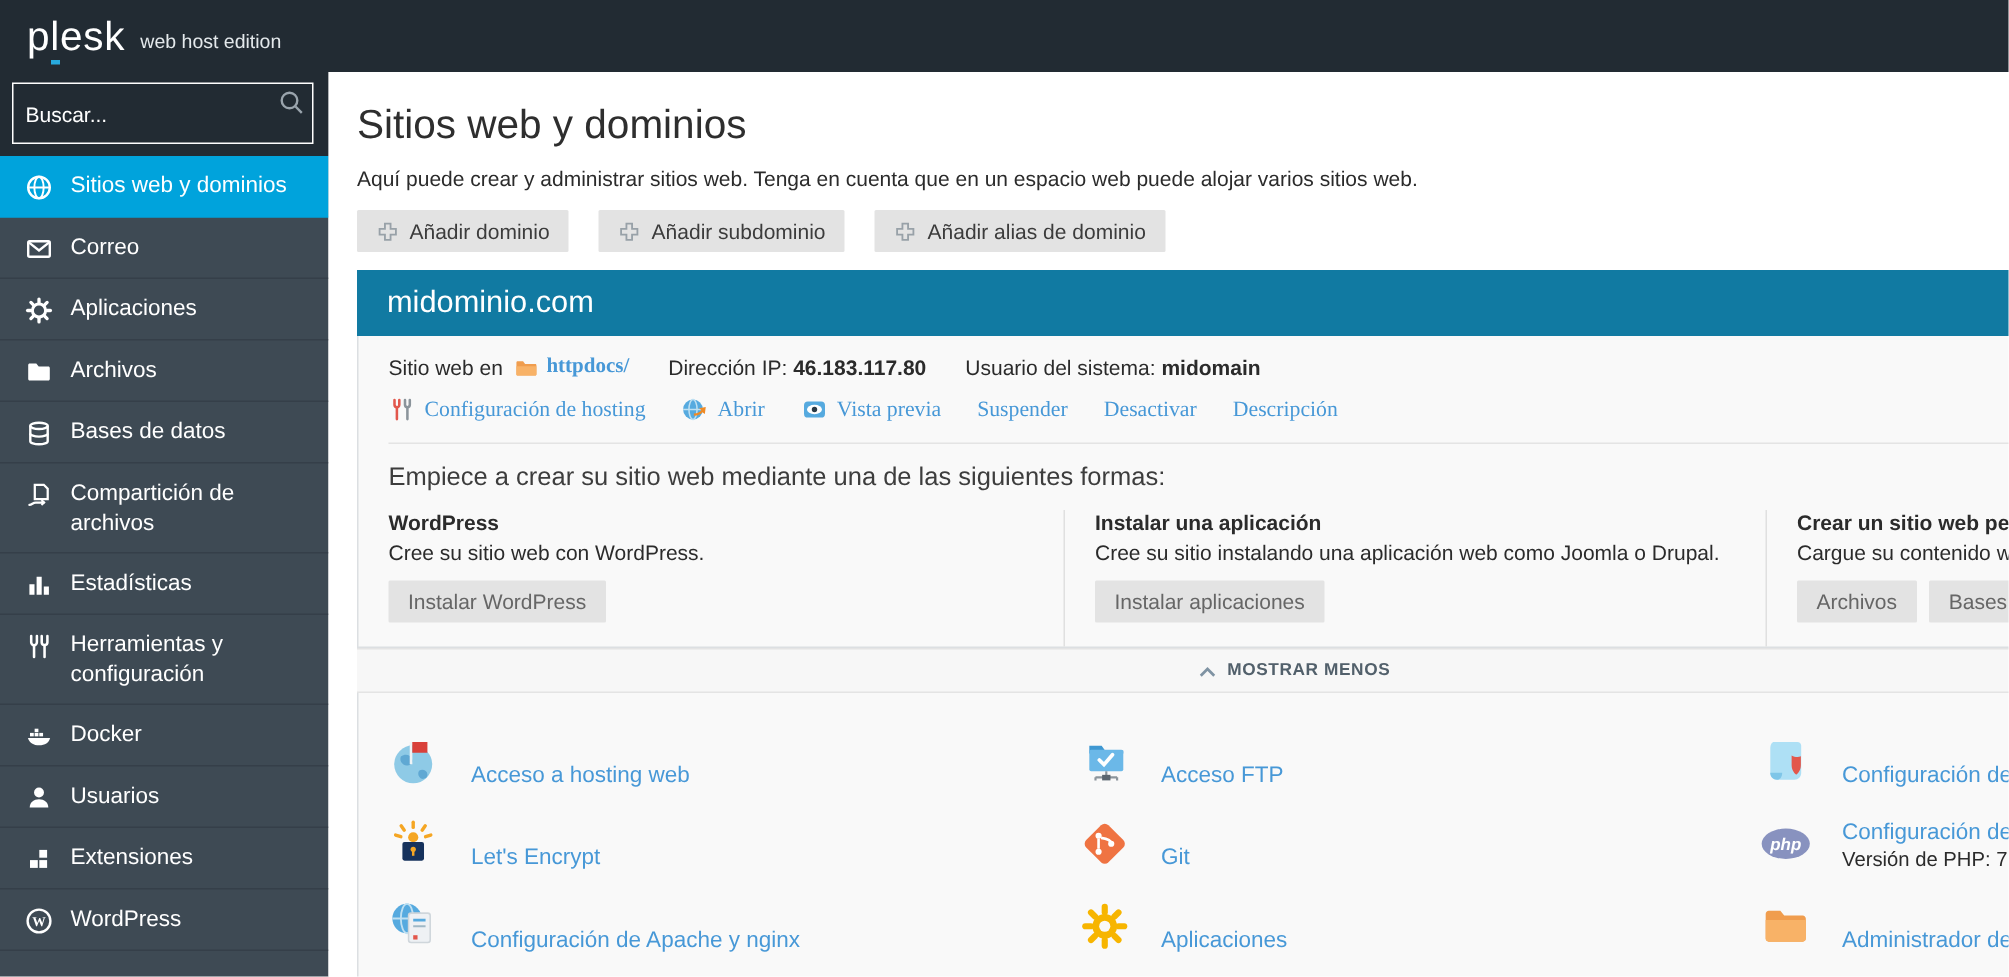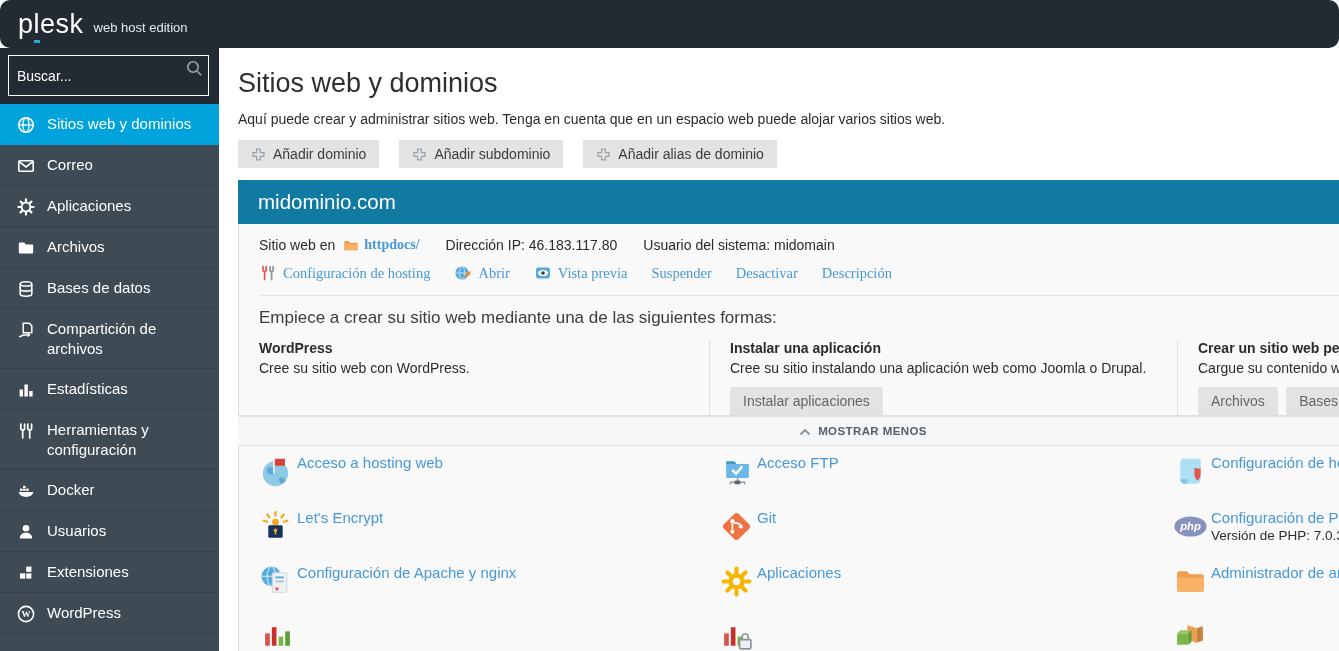--- a/index.html
+++ b/index.html
@@ -1,21 +1,21 @@
 <!DOCTYPE html>
 <html><head>
 <meta charset="utf-8">
 <style>
   * { margin:0; padding:0; box-sizing:border-box; }
   html,body { width:1339px; height:651px; overflow:hidden; background:#fff;
     font-family:"Liberation Sans", sans-serif; color:#2b2b2b; }
 
   
   .topbar { position:absolute; left:0; top:0; width:1339px; height:48px;
-    background:#222b33; display:flex; align-items:center; padding-left:18px; z-index:5;border-radius:10px; }
+    background:#222b33; display:flex; align-items:center; padding-left:18px; z-index:5; }
   .logo { color:#fff; font-size:27px; font-weight:400; letter-spacing:.5px; line-height:1; }
   .logo .ul { border-bottom:3px solid #28aade; padding-bottom:1px; }
   .edition { color:#e4e9ec; font-size:13px; margin-left:10px; margin-top:6px; }
 
   
   .sidebar { position:absolute; left:0; top:48px; width:219px; height:603px;
     background:#3e4a54; }
   .searchwrap { background:#222b33; padding:7px 10px 8px 8px; position:relative; }
   .searchwrap input { width:100%; height:41px; background:transparent; border:1px solid #fff;
     color:#fff; font-size:14px; padding:2px 30px 2px 8px; font-family:"Liberation Sans",sans-serif; }
@@ -37,21 +37,21 @@
     font-family:"Liberation Sans",sans-serif; white-space:nowrap; }
   .btn svg { width:15px; height:15px; }
   .btn.gray-text { color:#666; }
 
   
   .panel { margin-top:12px; width:1250px; }
   .panel-head { height:44px; background:#117aa2; color:#fff; font-size:20.5px;
     display:flex; align-items:center; padding:0 20px; }
   .panel-body { background:#f9f9f9; border:1px solid #dcdfe2; border-top:none; padding:0 20px; }
   .inforow { padding-top:13px; font-size:14px; display:flex; align-items:center; flex-wrap:nowrap; }
-  .inforow b { font-weight:400;text-align:center; }
+  .inforow b { font-weight:700;text-align:center; }
   .gap28 { display:inline-block; width:26px; }
   .minifolder { width:17px; height:16px; margin:0 5px 0 7px; vertical-align:-3px; }
   .link { color:#4798d7; text-decoration:none; cursor:pointer;font-family:Liberation Serif, serif; }
   .link.bold { font-weight:700; }
   .actions { margin-top:11px; display:flex; align-items:center; gap:24px; font-size:14.5px; }
   .action { display:inline-flex; align-items:center; gap:6px; }
   .action svg { width:18px; height:18px; }
   .divider { border-top:1px solid #e4e4e4; margin-top:13px; }
   .gs-head { font-size:17px; color:#3d3d3d; margin:12px 0 12px; }
   .options { display:flex; }
@@ -61,21 +61,21 @@
   .opt3 { flex:1; padding:0 20px; border-left:1px solid #e0e0e0; white-space:nowrap; }
   .opt-title { font-size:14px; font-weight:700; margin-bottom:4px; }
   .opt-text { font-size:14px; margin-bottom:11px; }
   .opt .btn { margin-right:4px; }
   .showless { border-top:1px solid #e4e4e4; border-bottom:1px solid #e4e4e4; background:#f7f7f7;
     height:30px; display:flex; align-items:center; justify-content:center; gap:7px;
     font-size:11.5px; font-weight:700; letter-spacing:.4px; color:#52606b; cursor:pointer; }
   .showless svg { width:12px; height:8px; margin-top:1px; }
 
   .features { display:grid; grid-template-columns:460px 454px 1fr; padding:8px 0 0; }
-  .feature { display:flex; align-items:flex-start; gap:3px; height:55px; cursor:pointer; }
+  .feature { display:flex; align-items:flex-end; gap:20px; height:55px; cursor:pointer; }
   .feature .ficon { width:35px; height:35px; flex:0 0 35px; }
   .feature .flabel { font-size:15px; color:#4798d7; white-space:nowrap; }
   .feature .fcol { display:flex; flex-direction:column; }
   .feature .fsub { font-size:13.5px; color:#2b2b2b; margin-top:2px; white-space:nowrap; }
 </style>
 </head>
 <body>
 
 <div class="topbar">
   <span class="logo">p<span class="ul">l</span>esk</span>
@@ -292,20 +292,23 @@
       </div>
 
       <div class="divider"></div>
 
       <div class="gs-head">Empiece a crear su sitio web mediante una de las siguientes formas:</div>
 
       <div class="options">
         <div class="opt opt1">
           <div class="opt-title">WordPress</div>
           <div class="opt-text">Cree su sitio web con WordPress.</div>
+          <button class="btn gray-text">
+              <span>Instalar WordPress</span>
+            </button>
         </div>
         <div class="opt opt2">
           <div class="opt-title">Instalar una aplicación</div>
           <div class="opt-text">Cree su sitio instalando una aplicación web como Joomla o Drupal.</div>
           <button class="btn gray-text">
               <span>Instalar aplicaciones</span>
             </button>
         </div>
         <div class="opt opt3">
           <div class="opt-title">Crear un sitio web personalizado</div>

